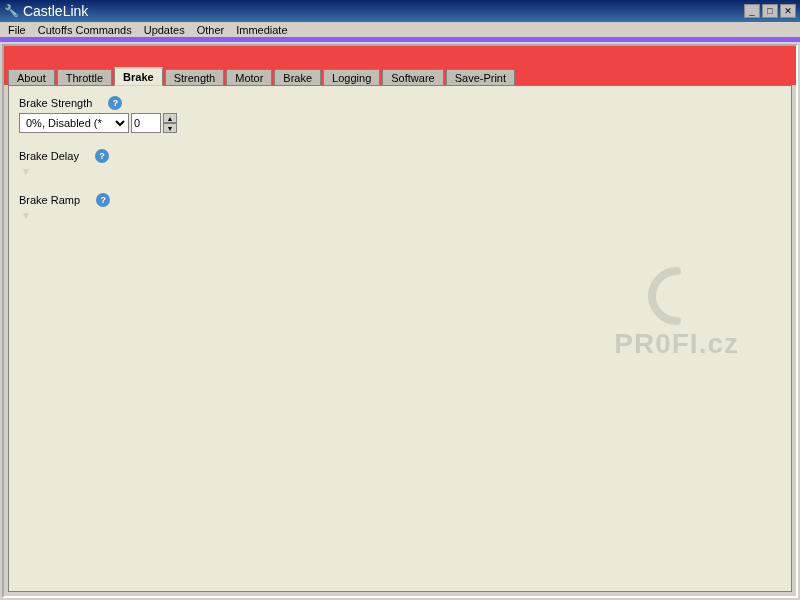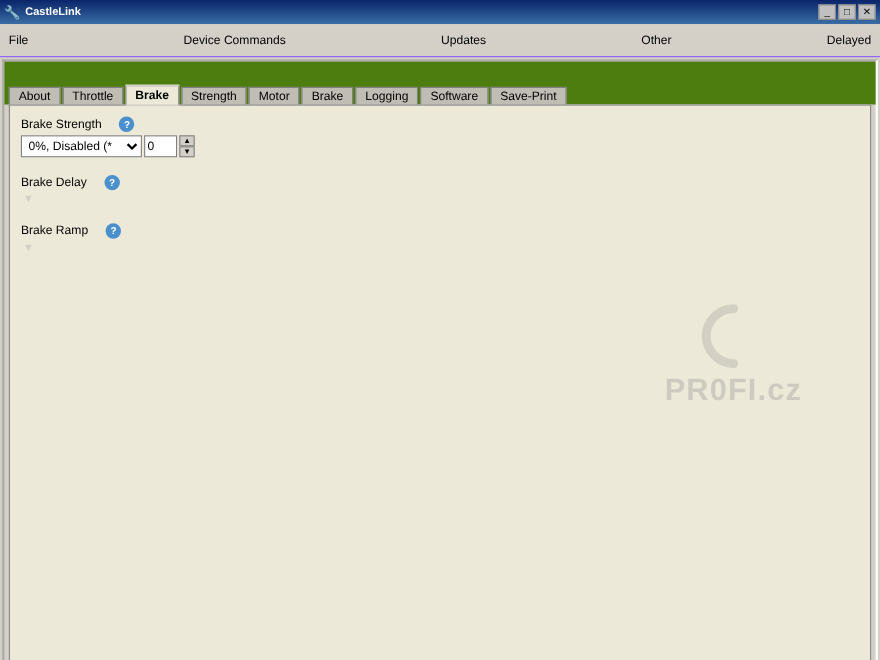--- a/index.html
+++ b/index.html
@@ -22,22 +22,22 @@
       justify-content: space-between;
       padding: 0 4px;
       user-select: none;
     }
     .title-bar-left {
       display: flex;
       align-items: center;
       gap: 4px;
     }
     .title-bar-title {
-      font-size: 10px;
-      font-weight: bold;
+      font-size: 14px;
+      font-weight: normal;
     }
     .title-bar-controls {
       display: flex;
       gap: 2px;
     }
     .title-bar-btn {
       width: 16px;
       height: 14px;
       background: #c0c0c0;
       border: 1px solid #888;
@@ -46,26 +46,25 @@
       justify-content: center;
       font-size: 9px;
       cursor: pointer;
       color: black;
     }
     .title-bar-btn.close { background: #c0c0c0; }
 
     
     .menu-bar {
       background: #d4d0c8;
-      height: 30px;
+      height: 20px;
       display: flex;
       align-items: center;
       padding: 0 2px;
-      border-bottom: 1px solid #8b5cf6;
-      justify-content: space-between;
+      border-bottom: 5px solid #8b5cf6;
     }
     .menu-item {
       padding: 2px 6px;
       font-size: 11px;
       cursor: pointer;
       color: black;
     }
 
     
     .main-window {
@@ -74,21 +73,21 @@
       margin: 2px;
       height: calc(600px - 22px - 20px - 4px);
       display: flex;
       flex-direction: column;
     }
 
     
     .tab-bar {
       display: flex;
       padding: 4px 4px 0 4px;
-      background: #4d7c0f;
+      background: #ef4444;
       align-items: flex-end;
     }
     .tab {
       padding: 2px 8px;
       border: 1px solid #808080;
       background: #d4d0c8;
       cursor: pointer;
       font-size: 11px;
       margin-right: 2px;
       border-bottom: none;
@@ -192,24 +191,24 @@
   </div>
   <div class="title-bar-controls">
     <div class="title-bar-btn">_</div>
     <div class="title-bar-btn">□</div>
     <div class="title-bar-btn close">✕</div>
   </div>
 </div>
 
 <div class="menu-bar">
   <span class="menu-item">File</span>
-  <span class="menu-item">Device Commands</span>
+  <span class="menu-item">Cutoffs Commands</span>
   <span class="menu-item">Updates</span>
   <span class="menu-item">Other</span>
-  <span class="menu-item">Delayed</span>
+  <span class="menu-item">Immediate</span>
 </div>
 
 <div class="main-window">
 
   <div class="tab-bar">
     <div class="tab">About</div>
     <div class="tab">Throttle</div>
     <div class="tab active">Brake</div>
     <div class="tab">Strength</div>
     <div class="tab">Motor</div>
@@ -251,20 +250,20 @@
     <div class="form-group">
       <div class="form-label">
         <span>Brake Ramp</span>
         <div class="help-icon">?</div>
       </div>
       <div class="form-row">
         <span style="color:#d4d0c8; font-size:10px; margin-left:2px;">▼</span>
       </div>
     </div>
 
-    <div style="position:absolute; right:62px; top:45%; transform:translateY(-50%); text-align:center; pointer-events:none; user-select:none;">
+    <div style="position:absolute; right:52px; top:45%; transform:translateY(-50%); text-align:center; pointer-events:none; user-select:none;">
       <svg width="60" height="60" viewBox="0 0 60 60" style="opacity:0.25;">
         <path d="M30 5 C15 5, 5 18, 5 30 C5 42, 15 55, 30 55" stroke="#888" stroke-width="8" fill="none" stroke-linecap="round"></path>
       </svg>
       <div style="font-size:28px; color:rgba(150,150,150,0.35); font-weight:bold; letter-spacing:1px;">PR0FI.cz</div>
     </div>
   </div>
 </div>
 
 </body></html>

